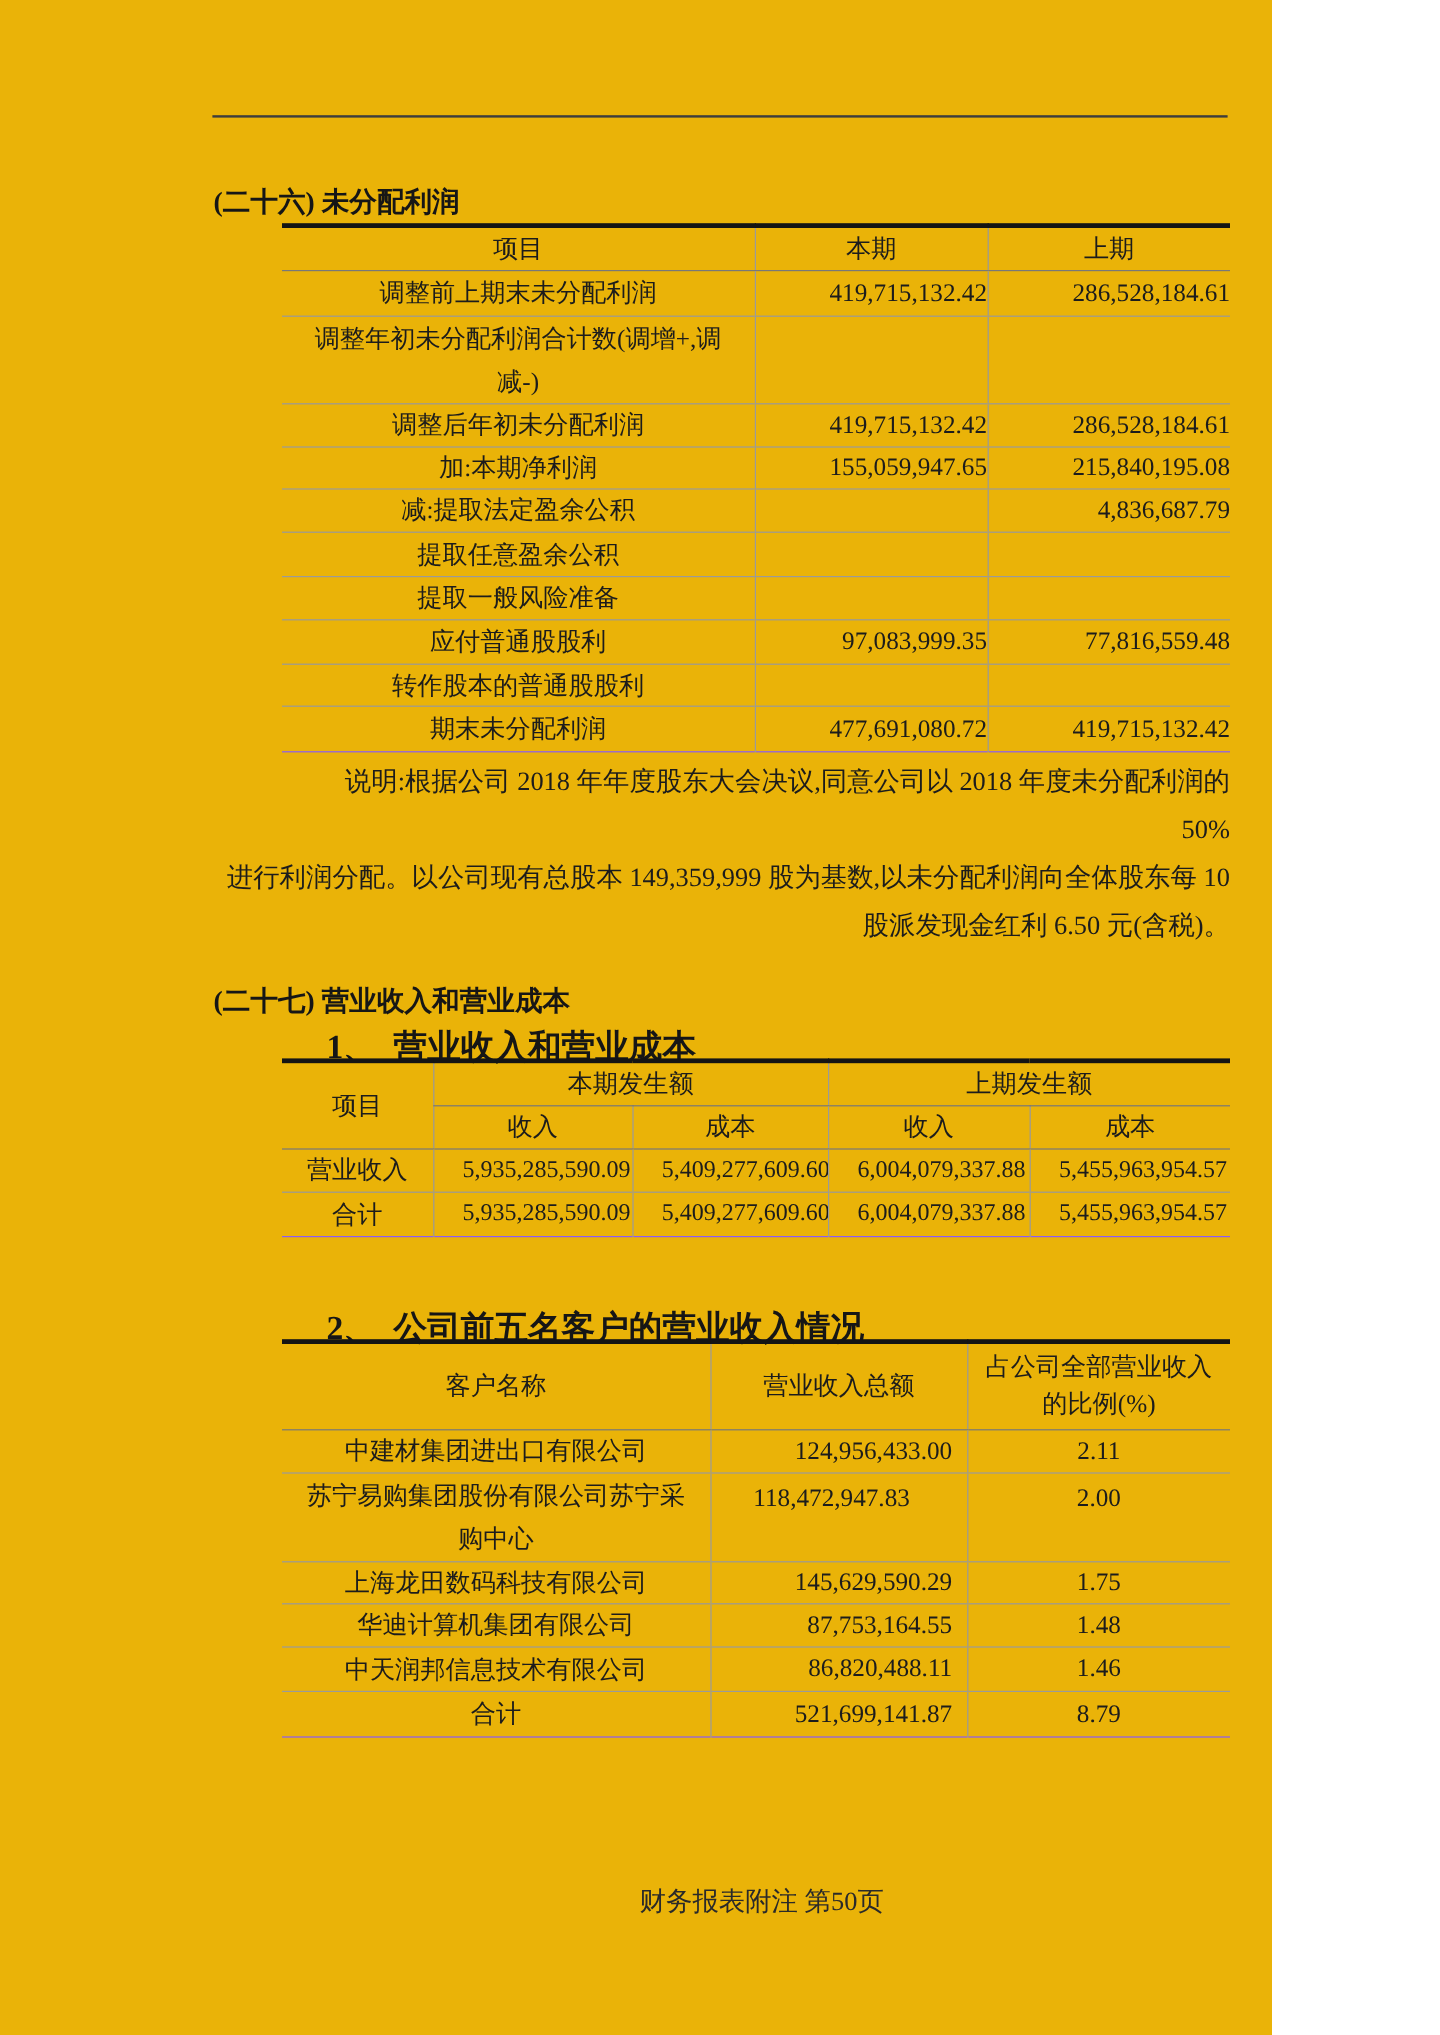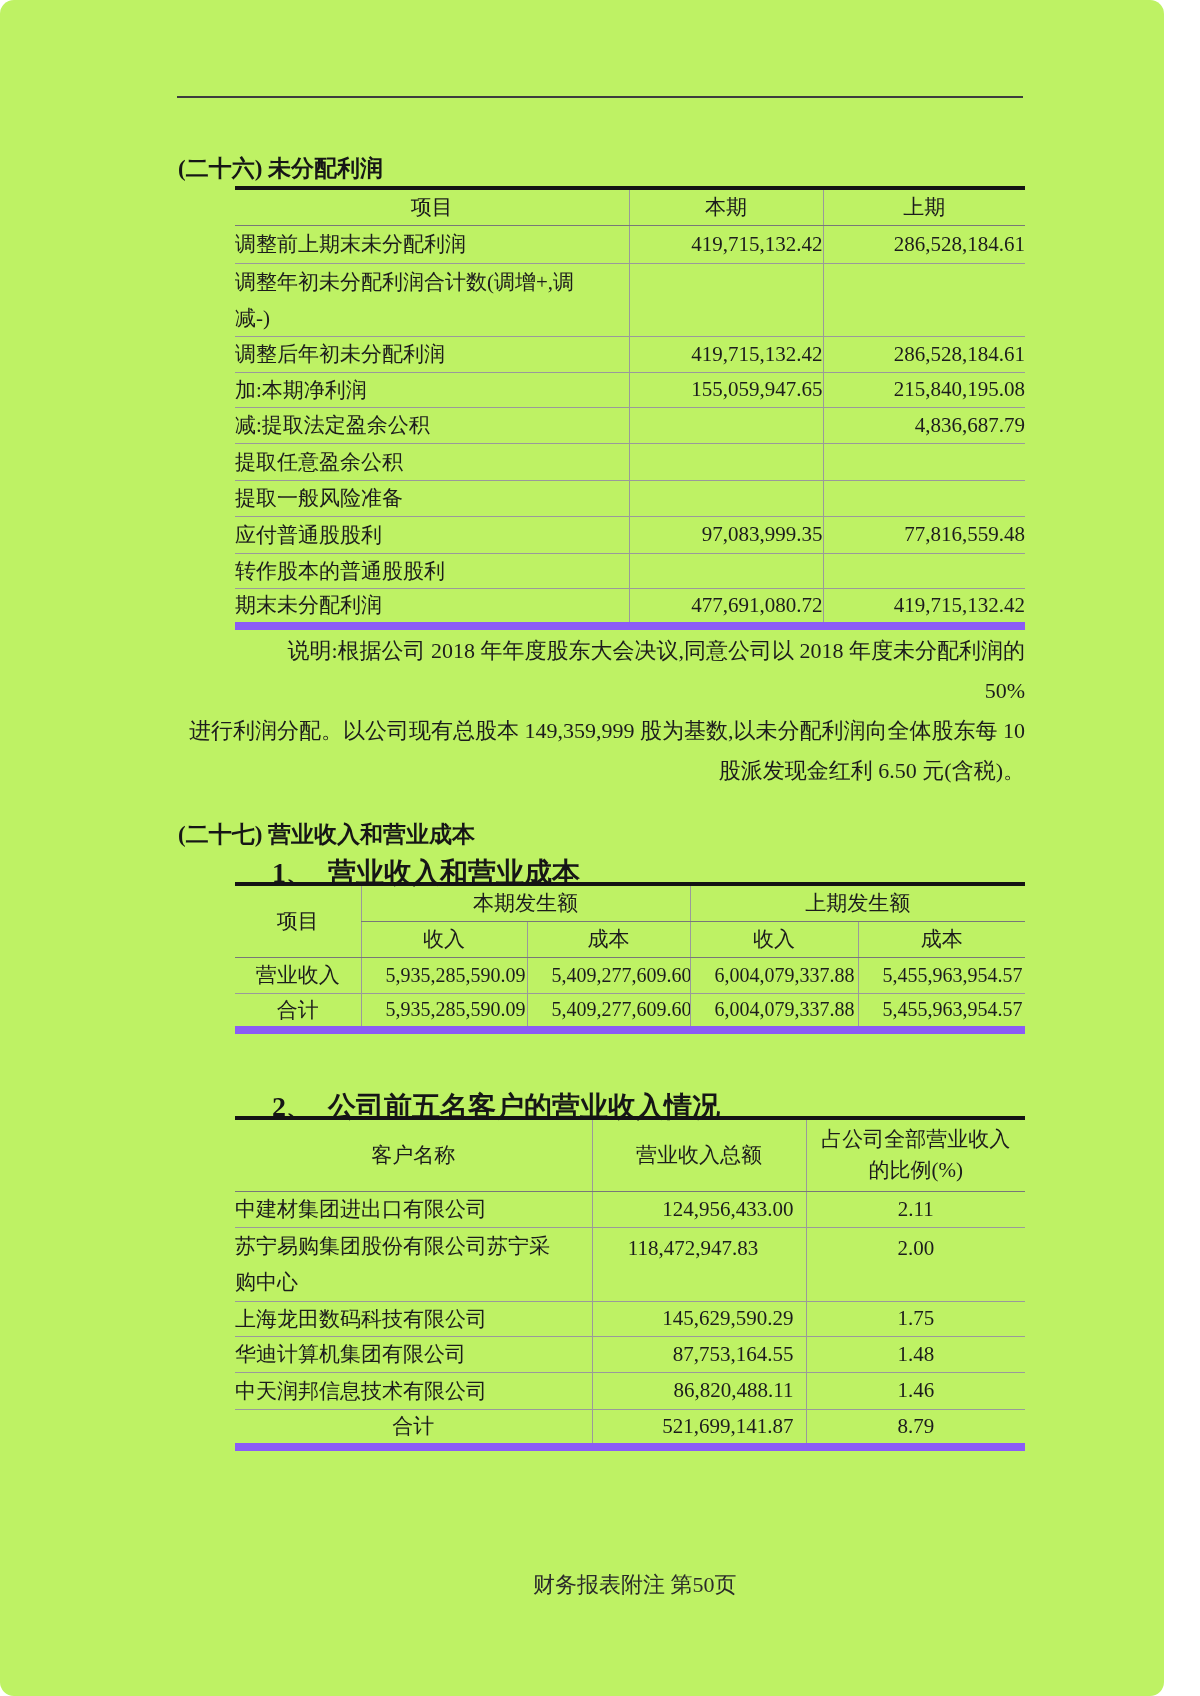--- a/index.html
+++ b/index.html
@@ -1,43 +1,42 @@
 <!DOCTYPE html>
 <html><head>
 <meta charset="utf-8">
 <style>
   html, body { margin:0; padding:0; background:#ffffff; }
   .page {
-    position:relative; width:1164px; height:1696px; background:#bef264;
+    position:relative; width:1060px; height:1696px; background:#eab308;
     font-family:"Liberation Serif","DejaVu Serif",serif; color:#1c1c1c;
     overflow:hidden;
-    border-radius:14px;
   }
   .top-rule { position:absolute; left:177px; top:96px; width:846px; height:0; border-top:2px solid #3d3d3d; }
 
   .sec-title { position:absolute; left:178px; margin:0; font-size:23px; font-weight:bold; color:#161616; white-space:nowrap; }
   .s26 { top:153px; }
   .s27 { top:819px; }
 
   .sub-title { position:absolute; left:272px; font-size:28px; font-weight:bold; color:#161616; white-space:nowrap; }
   .st1 { top:854px; }
   .st2 { top:1088px; }
   .sub-no { display:inline-block; width:56px; }
 
   table.tbl {
     position:absolute; border-collapse:collapse; table-layout:fixed;
     font-size:21px; color:#1c1c1c;
-    border-top:4px solid #141414; border-bottom:8px solid #8b5cf6;
+    border-top:4px solid #141414; border-bottom:1px solid #8b5cf6;
   }
   table.tbl th, table.tbl td { font-weight:normal; vertical-align:middle; padding:0; overflow:hidden; }
   .vl { border-left:1px solid #9a9a9a; }
   .hb { border-bottom:1px solid #787878; }
   table.tbl tbody tr + tr td { border-top:1px solid #9a9a9a; }
   .c  { text-align:center; }
-  .lab { text-align:left; padding-left:11px; }
+  .lab { text-align:center; padding-left:11px; }
   .ind { padding-left:54px; }
   .num { text-align:right; padding-right:13px; }
   .multiline { white-space:pre-line; line-height:36px; }
 
   .tbl1 { left:235px; top:186px; width:790px; }
   .tbl2 { left:235px; top:882px; width:790px; }
   .tbl2 .num { font-size:20px; padding-right:12px;padding-left:24px; }
   .tbl3 { left:235px; top:1116px; width:790px; }
   .tbl3 .num { padding-right:12px; }
   .pct-head { white-space:pre-line; line-height:31px; }

